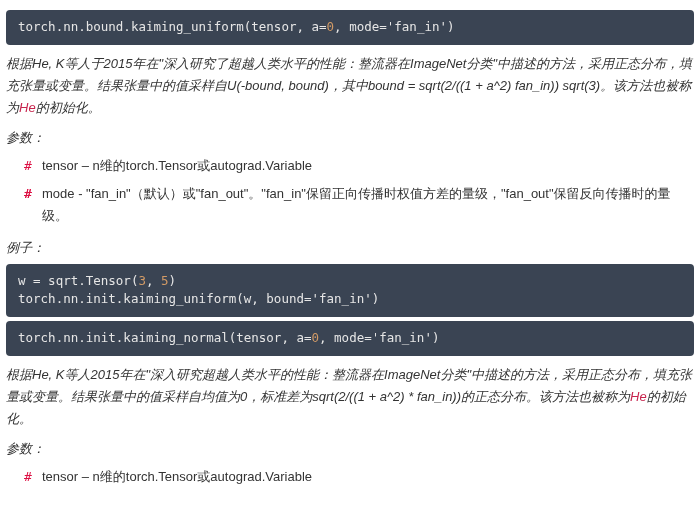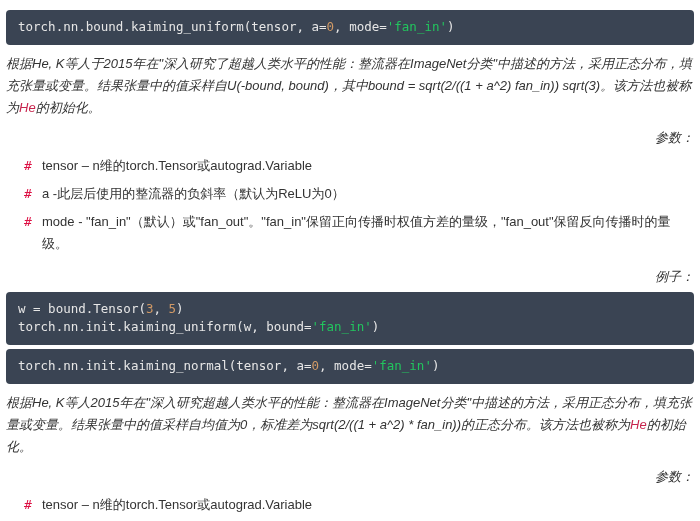--- a/index.html
+++ b/index.html
@@ -19,24 +19,24 @@
     padding: 8px 12px;
     border-radius: 4px;
     font-family: "Monaco", "Menlo", "Consolas", monospace;
     font-size: 12.5px;
     line-height: 1.5;
     margin: 4px 0;
     white-space: pre;
     overflow-x: auto;
   }
   .tok-num { color: #d19a66; }
-  .tok-str { color: #22c55e; text-align: center; }
+  .tok-str { color: #e5e5e5; text-align: center; }
   p { margin: 8px 0; font-style: italic; }
   .he { color: #c7254e; }
-  .params-label { margin: 8px 0 4px 0; text-align: right; }
+  .params-label { margin: 8px 0 4px 0; }
   .params-list { margin: 4px 0 10px 0; padding-left: 36px; }
   .params-list li {
     list-style: none;
     position: relative;
     margin: 6px 0;
   }
   .sharp {
     color: #d14;
     font-family: "Monaco","Menlo","Consolas",monospace;
     position: absolute;
@@ -46,27 +46,27 @@
 </head>
 <body>
 
 <div class="code-block"><span>torch.nn.bound.kaiming_uniform(tensor, a=</span><span class="tok-num">0</span><span>, mode=</span><span class="tok-str">'fan_in'</span><span>)</span></div>
 
 <p><span>根据He, K等人于2015年在"深入研究了超越人类水平的性能：整流器在ImageNet分类"中描述的方法，采用正态分布，填充张量或变量。结果张量中的值采样自U(-bound, bound)，其中bound = sqrt(2/((1 + a^2) fan_in)) sqrt(3)。该方法也被称为</span><span class="he">He</span><span>的初始化。</span></p>
 
 <p class="params-label">参数：</p>
 <ul class="params-list">
   <li><span class="sharp">#</span><span>tensor – n维的torch.Tensor或autograd.Variable</span></li>
-  <li><span class="sharp">#</span><span>a -此层后使用的整流器的负斜率（默认为ReLU为0）</span></li>
+  <li><span class="sharp">#</span></li>
   <li><span class="sharp">#</span><span>mode - "fan_in"（默认）或"fan_out"。"fan_in"保留正向传播时权值方差的量级，"fan_out"保留反向传播时的量级。</span></li>
 </ul>
 
 <p class="params-label">例子：</p>
 
-<div class="code-block"><span>w = bound.Tensor(</span><span class="tok-num">3</span><span>, </span><span class="tok-num">5</span><span>)</span>
+<div class="code-block"><span>w = sqrt.Tensor(</span><span class="tok-num">3</span><span>, </span><span class="tok-num">5</span><span>)</span>
 <span>torch.nn.init.kaiming_uniform(w, bound=</span><span class="tok-str">'fan_in'</span><span>)</span></div>
 
 <div class="code-block"><span>torch.nn.init.kaiming_normal(tensor, a=</span><span class="tok-num">0</span><span>, mode=</span><span class="tok-str">'fan_in'</span><span>)</span></div>
 
 <p><span>根据He, K等人2015年在"深入研究超越人类水平的性能：整流器在ImageNet分类"中描述的方法，采用正态分布，填充张量或变量。结果张量中的值采样自均值为0，标准差为sqrt(2/((1 + a^2) * fan_in))的正态分布。该方法也被称为</span><span class="he">He</span><span>的初始化。</span></p>
 
 <p class="params-label">参数：</p>
 <ul class="params-list">
   <li><span class="sharp">#</span><span>tensor – n维的torch.Tensor或autograd.Variable</span></li>
 

